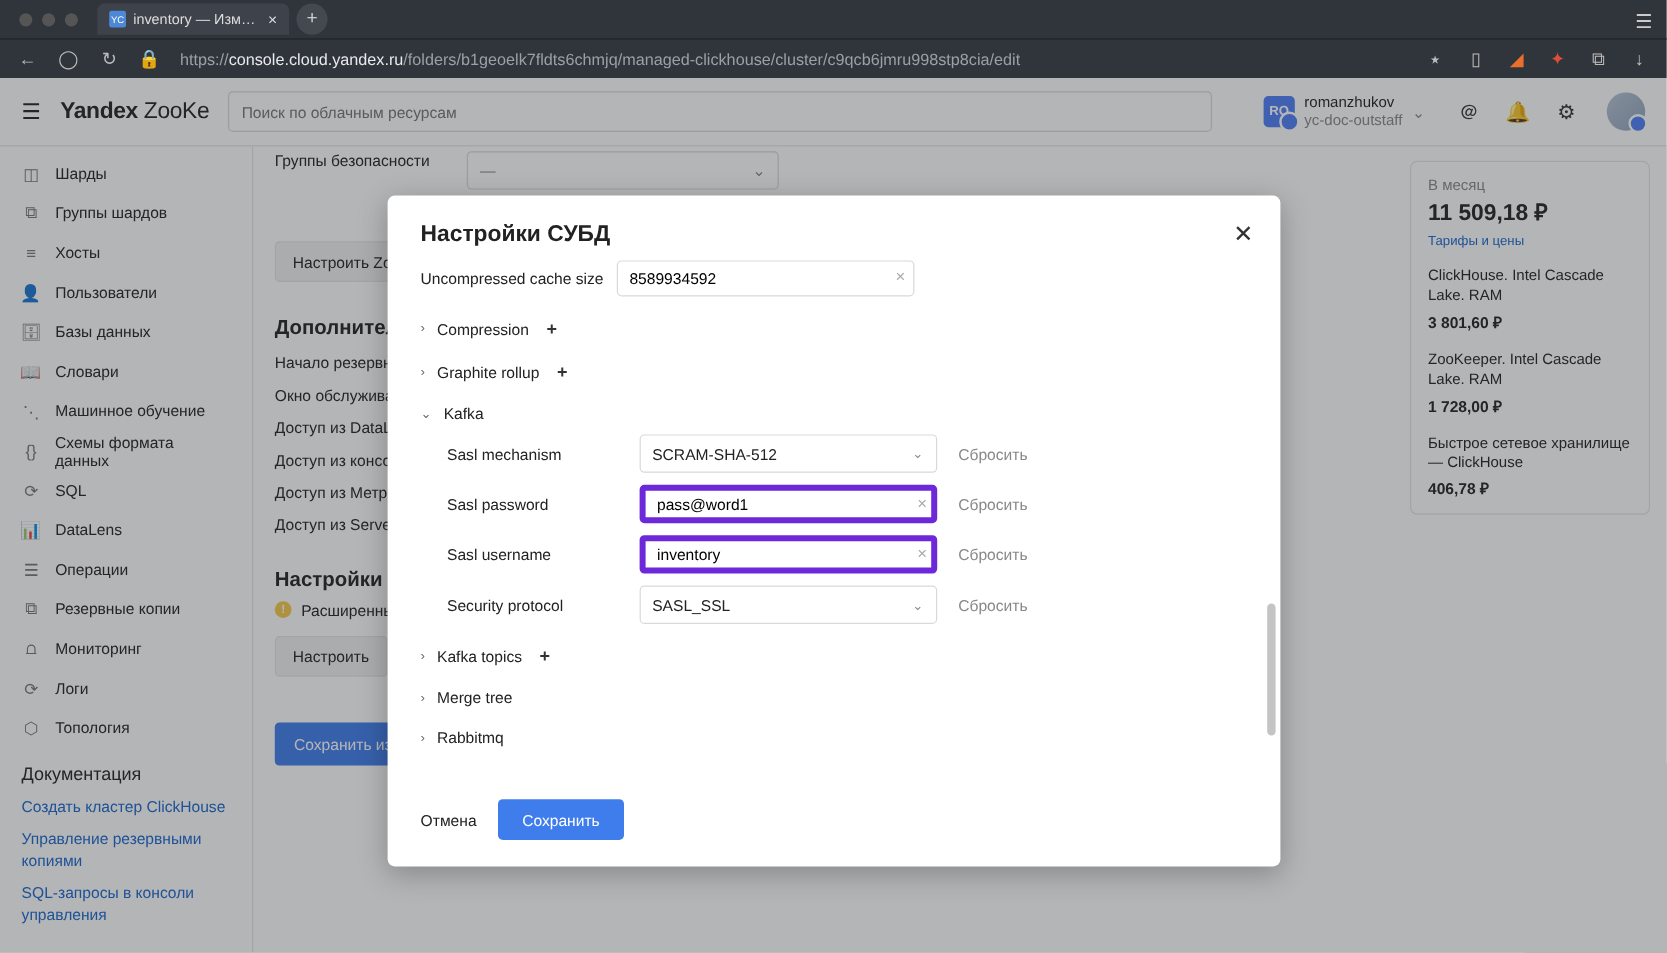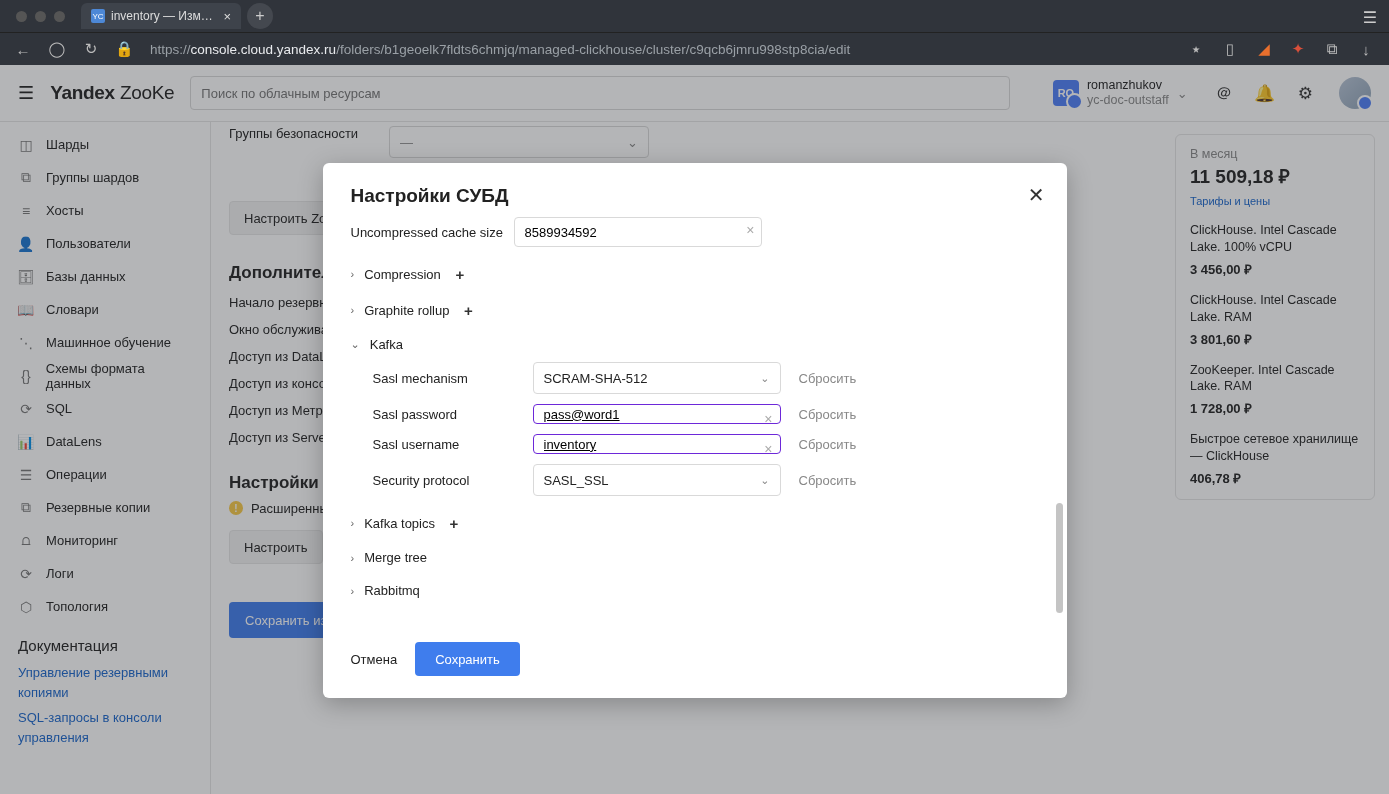--- a/index.html
+++ b/index.html
@@ -78,21 +78,21 @@
   .field-row .finput .clr { position:absolute; right:7px; top:5px; color:#aaa; font-size:14px; cursor:pointer; }
   .exp-row { display:flex; align-items:center; gap:10px; margin-top: 18px; font-size:13px; }
   .exp-row .chev { color:#666; font-size:11px;}
   .exp-row .plus { width:18px; height:18px; display:flex; align-items:center; justify-content:center; color:#333; font-size:15px; font-weight:600; }
   .kgroup { margin-left: 22px; }
   .kfield { display:flex; align-items:center; margin-top:10px; gap: 18px;}
   .kfield .kl { width: 142px; font-size:13px; }
   .ksel { width: 248px; height: 32px; border:1px solid #d9d9d9; border-radius:4px; display:flex; align-items:center; justify-content:space-between; padding:0 10px; font-size:13px; }
   .ksel .dd { color: #888; font-size: 11px;}
   .kinput-wrap { width: 248px; position:relative; }
-  .kinput-wrap input { width: 100%; height: 20px; border:1px solid #6d28d9; border-radius:4px; padding:0 26px 0 10px; font-size:13px;text-decoration:underline; }
+  .kinput-wrap input { width: 100%; height: 32px; border:5px solid #6d28d9; border-radius:4px; padding:0 26px 0 10px; font-size:13px; }
   .kinput-wrap .clr { position:absolute; right:8px; top:7px; color:#aaa; font-size:14px; cursor:pointer; }
   .reset { color:#888; font-size:13px; }
   .modal-scroll { position:absolute; right:4px; top:340px; width:7px; height:110px; background:#c4c4c4; border-radius:4px; }
   .modal-footer { display:flex; justify-content:flex-start; gap:18px; align-items:center; margin-top: 44px; }
   .modal-footer .cancel { font-size:13px; color:#222; cursor:pointer; }
   .modal-footer .save { height:34px; padding:0 20px; background:#3f7ded; color:#fff; border:none; border-radius:4px; font-size:13px; }
 </style>
 </head>
 <body>
 
@@ -209,20 +209,21 @@
         </div>
       <div class="side-item">
           <span class="icn">⟳</span>
           <span>Логи</span>
         </div>
       <div class="side-item">
           <span class="icn">⬡</span>
           <span>Топология</span>
         </div>
       <div class="side-section">Документация</div>
+      <a class="side-link">Создать кластер ClickHouse</a>
       <a class="side-link">Управление резервными копиями</a>
       <a class="side-link">SQL-запросы в консоли управления</a>
 
     </div>
 
     <div class="main">
       <div class="sec-row">
         <div class="sec-label">Группы безопасности</div>
         <div>
           <div class="sel-empty">
@@ -254,24 +255,20 @@
         <button class="btn-ghost">Отменить</button>
       </div>
     </div>
 
     <div class="cost-panel">
       <div class="cost-box">
         <div class="lbl">В месяц</div>
         <div class="big">11 509,18 ₽</div>
         <a>Тарифы и цены</a>
         <div class="cost-item">
-            <div class="nm">ClickHouse. Intel Cascade Lake. 100% vCPU</div>
-            <div class="pr">3 456,00 ₽</div>
-          </div>
-        <div class="cost-item">
             <div class="nm">ClickHouse. Intel Cascade Lake. RAM</div>
             <div class="pr">3 801,60 ₽</div>
           </div>
         <div class="cost-item">
             <div class="nm">ZooKeeper. Intel Cascade Lake. RAM</div>
             <div class="pr">1 728,00 ₽</div>
           </div>
         <div class="cost-item">
             <div class="nm">Быстрое сетевое хранилище — ClickHouse</div>
             <div class="pr">406,78 ₽</div>

